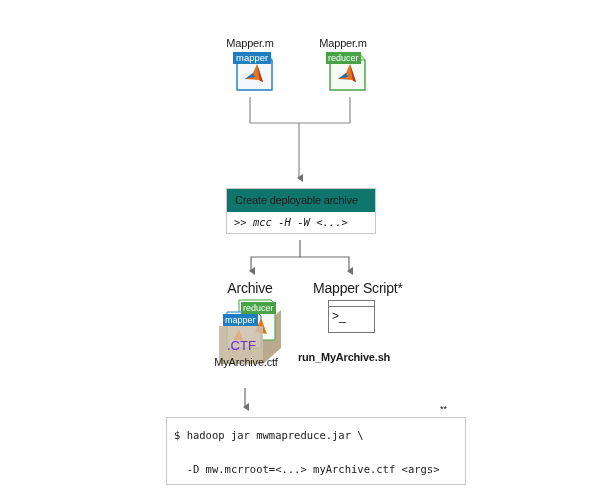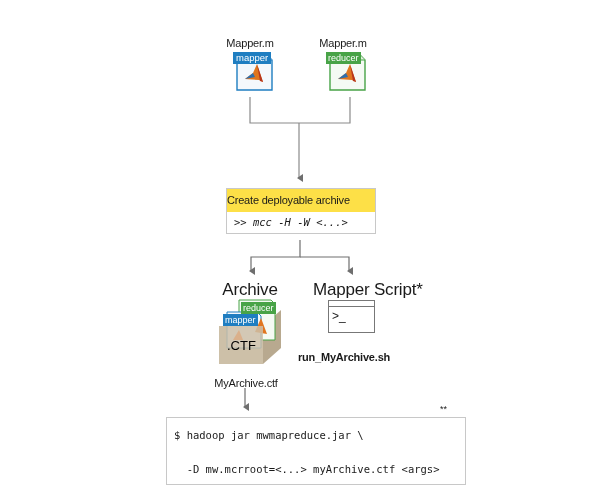--- a/index.html
+++ b/index.html
@@ -1,25 +1,25 @@
 <!DOCTYPE html>
 <html><head>
   <meta charset="utf-8">
   <style>
     html, body { margin: 0; padding: 0; background: #ffffff; }
     body { width: 604px; height: 499px; position: relative; overflow: hidden;
            font-family: "Liberation Sans", sans-serif; color: #1a1a1a; }
     .abs { position: absolute; }
     .label { font-size: 11px; letter-spacing: -0.2px; white-space: nowrap; text-align: center; margin-top: 8px; }
-    .label-lg { font-size: 17px; letter-spacing: -0.2px; white-space: nowrap; text-align: center; }
+    .label-lg { font-size: 14px; letter-spacing: -0.2px; white-space: nowrap; text-align: center; }
     .bold { font-weight: bold; }
     .mono { font-family: "DejaVu Sans Mono", "Liberation Mono", monospace; }
     svg.lines { position: absolute; left: 0; top: 0; }
     .box-create { left: 226px; top: 188px; width: 148px; height: 44px; border: 1px solid #c8c8c8; background: #fff; }
-    .box-create .hdr { height: 23px; background: #fde047; font-size: 11px; line-height: 23px; letter-spacing: -0.2px; }
+    .box-create .hdr { height: 23px; background: #0f766e; font-size: 11px; line-height: 23px; padding-left: 8px; letter-spacing: -0.2px; }
     .box-create .cmd { font-size: 10.5px; line-height: 20px; padding-left: 7px; font-style: italic; }
     .box-hadoop { left: 166px; top: 417px; width: 298px; height: 66px; border: 1px solid #c8c8c8; background: #fff; }
     .box-hadoop .ln { font-size: 10.5px; line-height: 17px; white-space: pre; position: absolute; left: 7px; }
   </style>
 </head>
 <body>
 
 <svg class="lines" width="604" height="499">
   <defs>
     <marker id="arr" markerWidth="8" markerHeight="8" refX="4" refY="6" orient="auto" markerUnits="userSpaceOnUse">
@@ -78,23 +78,23 @@
     <path d="M0,30 H44 V68 H0 Z" fill="#cdbfa8"></path>
     <path d="M44,30 L62,14 V52 L44,68 Z" fill="#b8a98f"></path>
     <path d="M20,4 H52 L56,8 V44 H20 Z" fill="#f5faf4" stroke="#48a347" stroke-width="1"></path>
     <path d="M8,16 H38 L42,20 V52 H8 Z" fill="#f4f8fc" stroke="#1f7ec1" stroke-width="1"></path>
     <path d="M36,36 L42,22 L48,38 Z" fill="#e0761f"></path>
     <path d="M0,30 H44 V68 H0 Z" fill="#cdbfa8" opacity="0.85"></path>
     <path d="M14,44 L20,34 L24,44 Z" fill="#e0a070" opacity="0.6"></path>
   </svg>
   <div class="abs" style="left:22px; top:6px; height:12px; padding:0 2px; background:#48a347; color:#fff; font-size:9px; line-height:12px;">reducer</div>
   <div class="abs" style="left:4px; top:18px; height:12px; padding:0 2px; background:#1f7ec1; color:#fff; font-size:9px; line-height:12px;">mapper</div>
-  <div class="abs" style="left:8px; top:42px; color:#000000; font-size:13px;">.CTF</div>
+  <div class="abs" style="left:8px; top:42px; color:#6d28d9; font-size:13px;">.CTF</div>
 </div>
-<div class="abs label" style="left:208px; top:369px; width:76px;">MyArchive.ctf</div>
+<div class="abs label" style="left:208px; top:348px; width:76px;">MyArchive.ctf</div>
 
 <div class="abs label-lg" style="left:313px; top:280px; width:76px;">Mapper Script*</div>
 <div class="abs" style="left:328px; top:300px; width:45px; height:31px; border:1px solid #777; background:#fff;">
   <div style="height:5px; border-bottom:1px solid #777;"></div>
   <div style="font-size:12px; padding-left:3px; line-height:18px; font-family:'Liberation Sans', sans-serif;">&gt;_</div>
 </div>
 <div class="abs label bold" style="left:288px; top:343px; width:112px;">run_MyArchive.sh</div>
 
 <div class="abs" style="left:440px; top:404px; font-size:9px;">**</div>
 <div class="abs box-hadoop">

